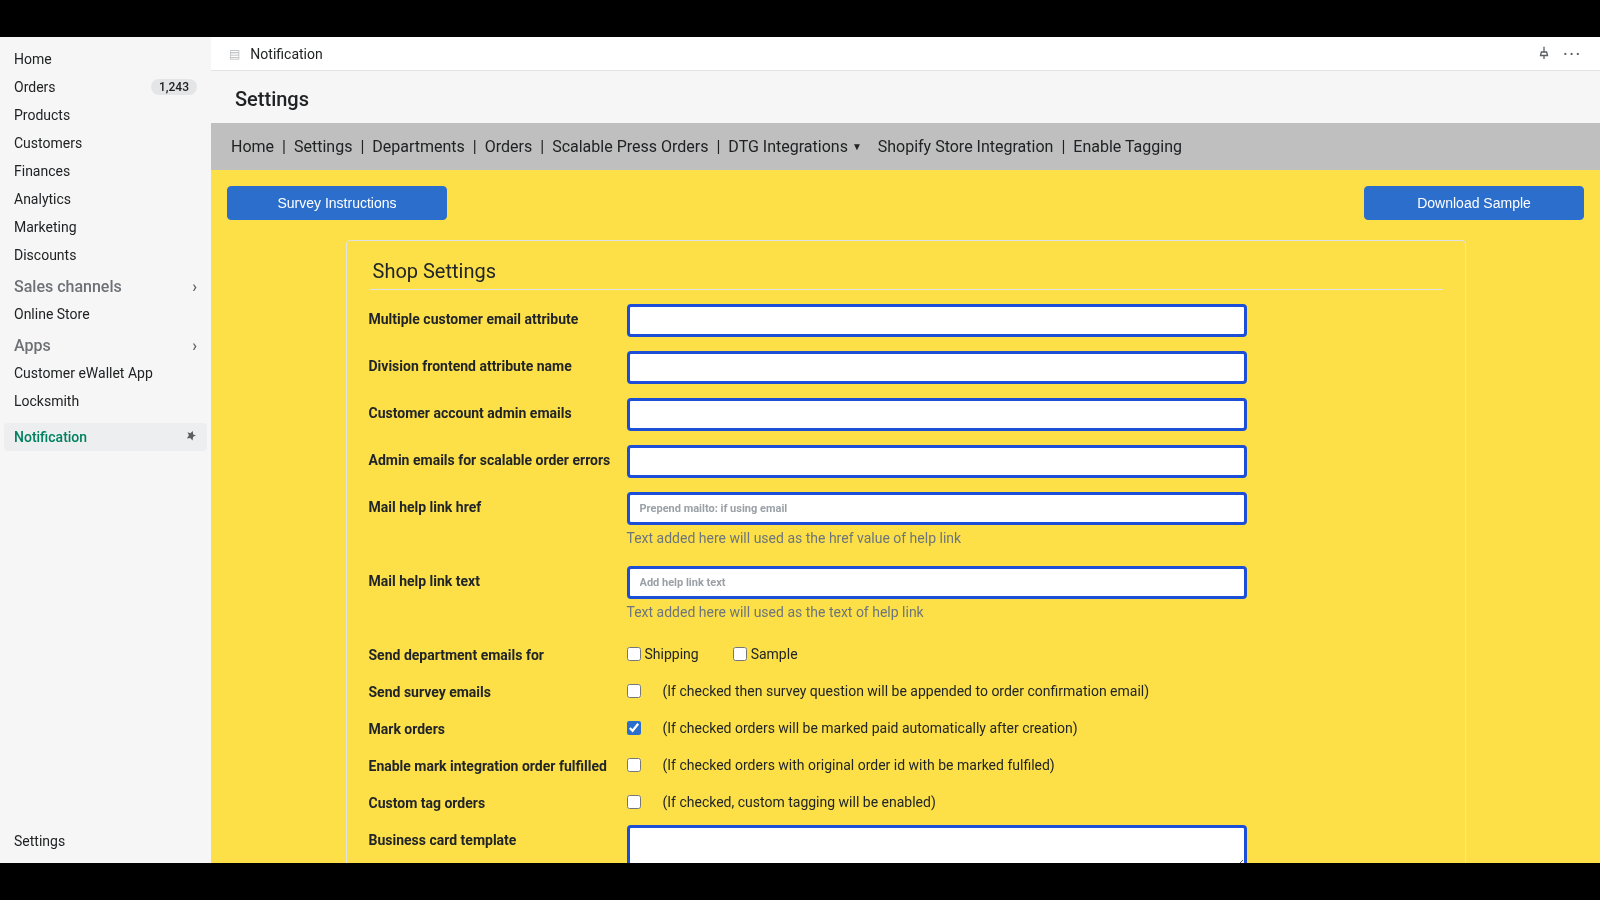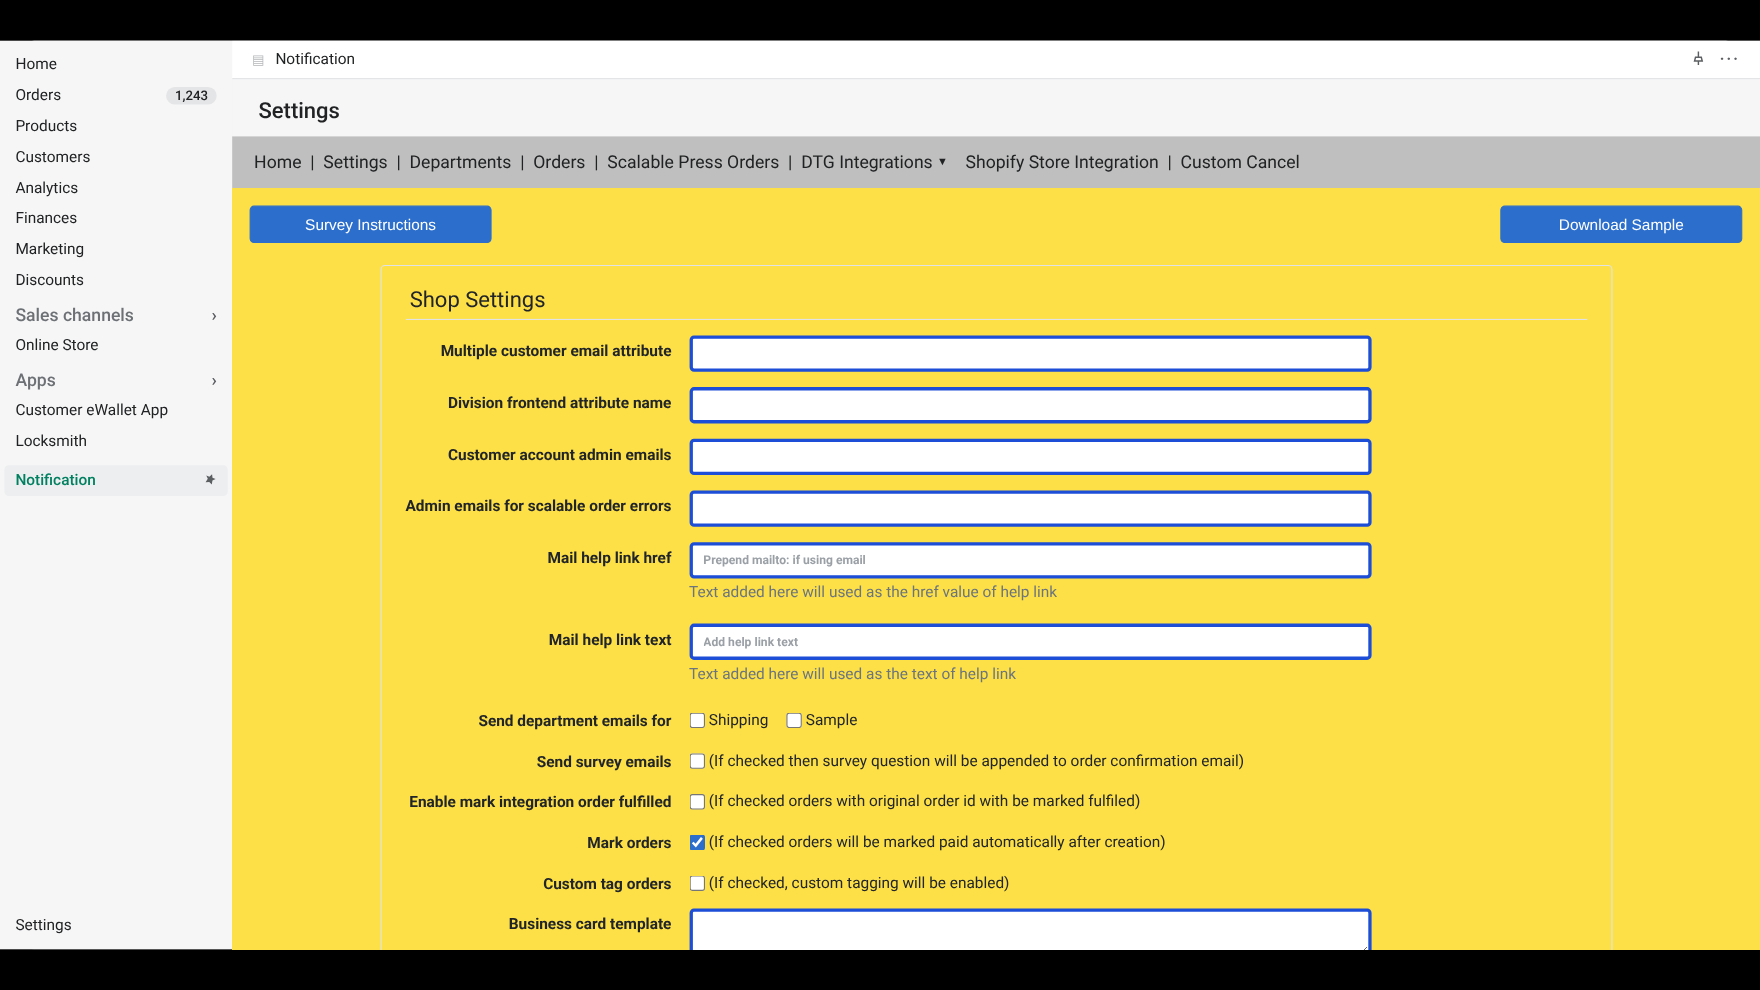--- a/index.html
+++ b/index.html
@@ -26,27 +26,27 @@
 .tab-sep { padding: 0 4px; }
 .dropdown-caret { font-size: 10px; }
 .content-scroll { flex: 1; overflow-y: auto; background: #fde047; padding: 16px 12px; }
 .action-row { display: flex; justify-content: space-between; margin-bottom: 20px; padding: 0 4px; }
 .btn-primary { background: #2c6ecb; color: #fff; border: 1px solid #2c6ecb; padding: 8px 24px; border-radius: 4px; font-size: 14px; cursor: pointer; min-width: 220px; }
 .card { border: 1px solid #dfe3e8; border-radius: 4px; max-width: 1120px; margin: 0 auto; padding: 18px 22px; }
 .card-title { font-size: 20px; color: #212529; margin-bottom: 6px; padding-left: 4px; }
 .card hr { border: none; border-top: 1px solid #e1e3e5; margin-bottom: 14px; }
 .form-row { display: flex; align-items: flex-start; margin-bottom: 14px; }
 .form-row.with-help { margin-bottom: 6px; }
-.form-label { width: 258px; text-align: right; padding-right: 16px; padding-top: 7px; font-weight: 700; font-size: 14px; color: #212529; flex-shrink: 0; }
+.form-label { width: 258px; padding-right: 16px; padding-top: 7px; font-weight: 700; font-size: 14px; color: #212529; flex-shrink: 0; }
 .form-control-wrap { flex: 1; max-width: 620px; }
 .form-input, .form-textarea { width: 100%; padding: 7px 10px; border: 3px solid #1d4ed8; border-radius: 4px; font-size: 11px; font-family: inherit; font-weight: bold; }
 .form-input::placeholder { color: #9aa0a6; }
 .form-textarea { min-height: 40px; resize: vertical; }
 .help-text { color: #6c757d; font-size: 14px; margin-top: 5px; margin-bottom: 14px; }
-.checkbox-row { display: flex; align-items: center; gap: 4px; flex-wrap: wrap; padding-top: 6px; }
+.checkbox-row { display: flex; align-items: center; gap: 22px; flex-wrap: wrap; padding-top: 6px; }
 .checkbox-row label { display: inline-flex; align-items: center; gap: 4px; margin-right: 12px; font-size: 14px; }
 .checkbox-row input[type=checkbox] { width: 14px; height: 14px; accent-color: #2c6ecb; }
 .icon-pin-svg { width: 12px; height: 12px; }
 </style>
 </head>
 <body>
 
 <div class="letterbox-top"></div>
 <div class="app-container">
 
@@ -59,24 +59,24 @@
         <span>Orders</span>
         <span class="sidebar-badge">1,243</span>
       </div>
       <div class="sidebar-item">
         <span>Products</span>
       </div>
       <div class="sidebar-item">
         <span>Customers</span>
       </div>
       <div class="sidebar-item">
+        <span>Finances</span>
+      </div>
+      <div class="sidebar-item">
         <span>Analytics</span>
-      </div>
-      <div class="sidebar-item">
-        <span>Finances</span>
       </div>
       <div class="sidebar-item">
         <span>Marketing</span>
       </div>
       <div class="sidebar-item">
         <span>Discounts</span>
       </div>
 
       <div class="sidebar-section-header">
         <span>Sales channels</span>
@@ -147,21 +147,21 @@
           <span>Scalable Press Orders</span>
         </span><span class="tab-sep">|</span>
       <span class="tab-item">
           <span>DTG Integrations</span> 
           <span class="dropdown-caret">▼</span>
         </span>&nbsp;&nbsp;
       <span class="tab-item">
           <span>Shopify Store Integration</span>
         </span><span class="tab-sep">|</span>
       <span class="tab-item">
-          <span>Custom Cancel</span>
+          <span>Enable Tagging</span>
         </span>
     </div>
 
     <div class="content-scroll">
       <div class="action-row">
         <button class="btn-primary">Survey Instructions</button>
         <button class="btn-primary">Download Sample</button>
       </div>
 
       <div class="card">
@@ -220,32 +220,32 @@
 
         <div class="form-row">
           <div class="form-label">Send survey emails</div>
           <div class="form-control-wrap checkbox-row">
             <input type="checkbox" style="">
             <span>(If checked then survey question will be appended to order confirmation email)</span>
           </div>
         </div>
 
         <div class="form-row">
+          <div class="form-label">Mark orders</div>
+          <div class="form-control-wrap checkbox-row">
+            <input type="checkbox" checked="" style="">
+            <span>(If checked orders will be marked paid automatically after creation)</span>
+          </div>
+        </div>
+
+        <div class="form-row">
           <div class="form-label">Enable mark integration order fulfilled</div>
           <div class="form-control-wrap checkbox-row">
             <input type="checkbox" style="">
             <span>(If checked orders with original order id with be marked fulfiled)</span>
-          </div>
-        </div>
-
-        <div class="form-row">
-          <div class="form-label">Mark orders</div>
-          <div class="form-control-wrap checkbox-row">
-            <input type="checkbox" checked="" style="">
-            <span>(If checked orders will be marked paid automatically after creation)</span>
           </div>
         </div>
 
         <div class="form-row">
           <div class="form-label">Custom tag orders</div>
           <div class="form-control-wrap checkbox-row">
             <input type="checkbox" style="">
             <span>(If checked, custom tagging will be enabled)</span>
           </div>
         </div>

